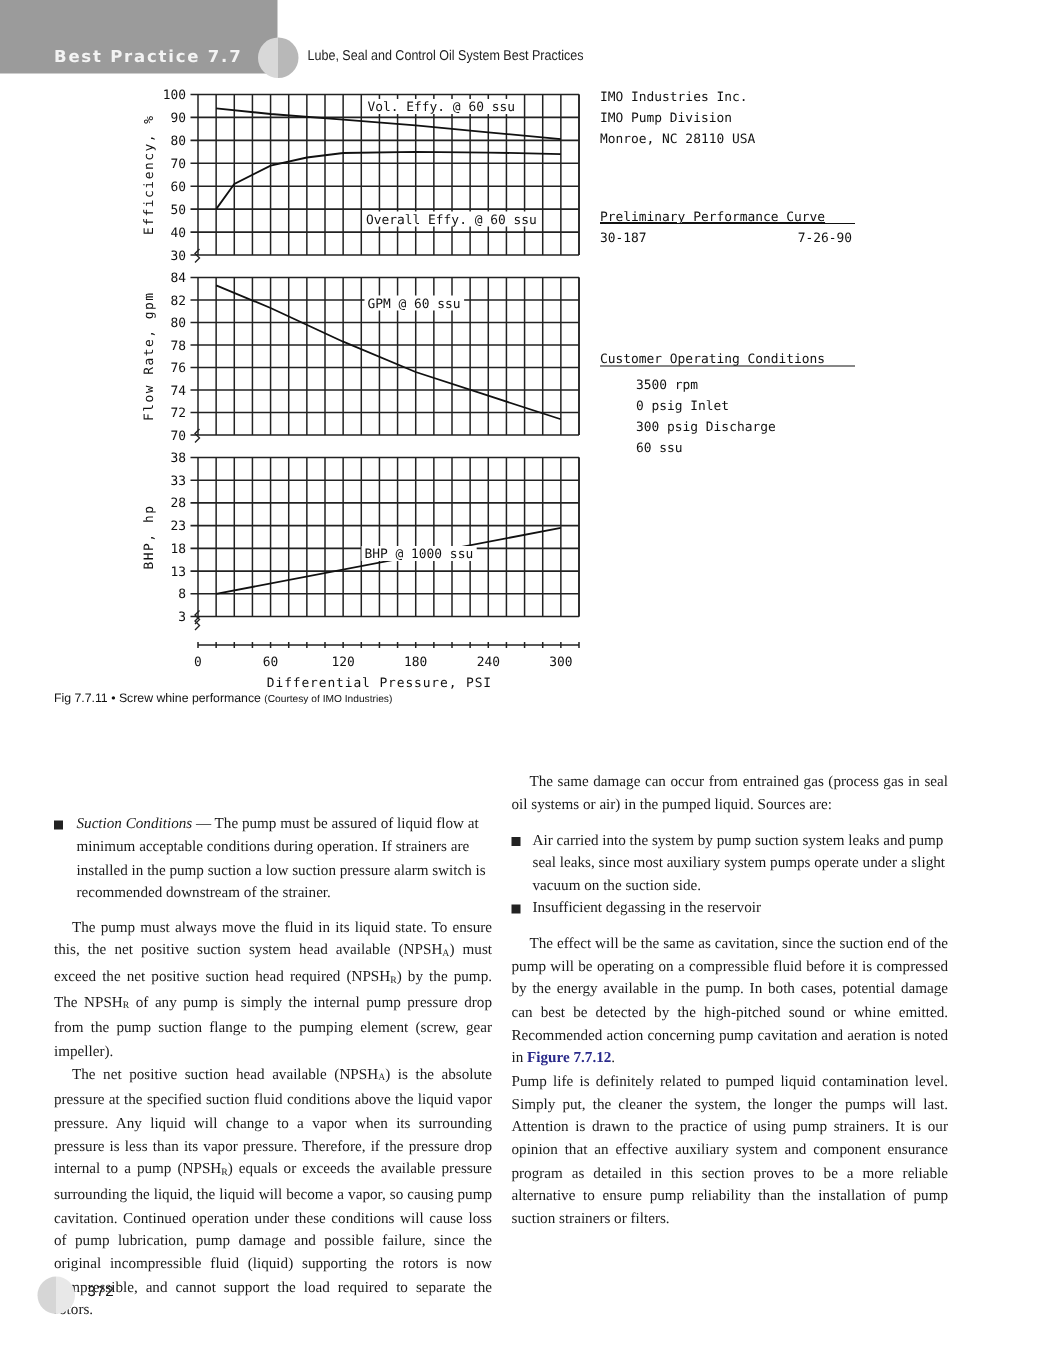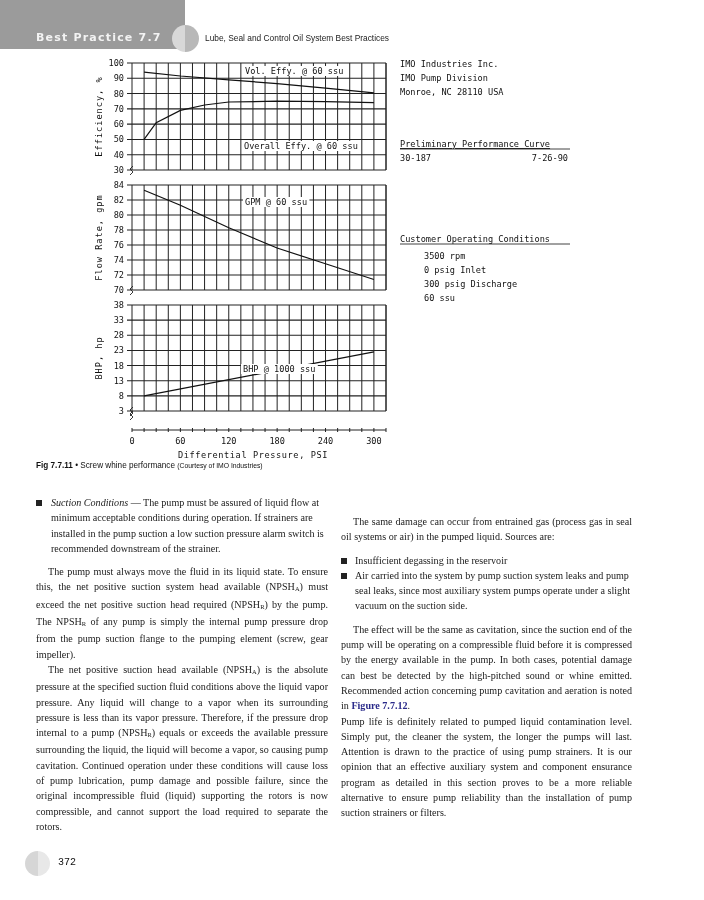--- a/index.html
+++ b/index.html
@@ -4,24 +4,24 @@
 <style>
   html, body { margin: 0; padding: 0; background: #fff; }
   body { width: 704px; height: 900px; position: relative; overflow: hidden; font-family: "Liberation Serif", serif; color: #1a1a1a; }
   .hdr-band { position: absolute; left: 0; top: 0; width: 185px; height: 49px; background: #9b9b9b; }
   .hdr-band-label { position: absolute; left: 36px; top: 31px; font-family: "DejaVu Sans", sans-serif; font-weight: bold; font-size: 11px; letter-spacing: 1.2px; color: #f3f3f3; }
   .hdr-circle { position: absolute; left: 172px; top: 25px; width: 27px; height: 27px; border-radius: 50%; background: linear-gradient(90deg, #d8d8d8 50%, #b8b8b8 50%); }
   .hdr-title { position: absolute; left: 205px; top: 32px; font-family: "Liberation Sans", sans-serif; font-size: 9.5px; transform: scaleX(0.88); transform-origin: left; color: #222; }
   #chart { position: absolute; left: 80px; top: 50px; }
   .chart-text { font-family: "DejaVu Sans Mono", monospace; font-size: 8.6px; fill: #111; }
   .caption { position: absolute; left: 36px; top: 461px; font-family: "Liberation Sans", sans-serif; font-size: 8.2px; color: #111; white-space: nowrap; }
-  .caption b { font-weight: bold; }
+  .caption b { font-weight: normal; }
   .caption .credit { font-size: 6.8px; }
   .col { position: absolute; font-size: 10.1px; line-height: 15.3px; text-align: justify; }
-  .col-left { left: 36px; top: 495px; width: 292px; }
+  .col-left { left: 36px; top: 542px; width: 292px; }
   .col-right { left: 341px; top: 514px; width: 291px; }
   p { margin: 0; }
   .indent { text-indent: 12px; }
   .bullet-item { position: relative; padding-left: 14px; text-align: left; }
   .bullet-item::before { content: ""; position: absolute; left: 0; top: 5px; width: 6px; height: 6px; background: #222; }
   .b-left { padding-left: 15px; text-align: left; }
   .gap { height: 8px; }
   .heading { font-family: "Liberation Sans", sans-serif; font-weight: bold; font-size: 11px; margin: 12px 0 5px 0; }
   .link { color: #2a2a8a; font-weight: bold; }
   sub { font-size: 6.5px; vertical-align: -1px; }
@@ -229,21 +229,21 @@
 <div class="col col-left">
   <p class="bullet-item b-left"><i>Suction Conditions</i><span> — The pump must be assured of liquid flow at minimum acceptable conditions during operation. If strainers are installed in the pump suction a low suction pressure alarm switch is recommended downstream of the strainer.</span></p>
   <div class="gap"></div>
   <p class="indent"><span>The pump must always move the fluid in its liquid state. To ensure this, the net positive suction system head available (NPSH</span><sub>A</sub><span>) must exceed the net positive suction head required (NPSH</span><sub>R</sub><span>) by the pump. The NPSH</span><sub>R</sub><span> of any pump is simply the internal pump pressure drop from the pump suction flange to the pumping element (screw, gear impeller).</span></p>
   <p class="indent"><span>The net positive suction head available (NPSH</span><sub>A</sub><span>) is the absolute pressure at the specified suction fluid conditions above the liquid vapor pressure. Any liquid will change to a vapor when its surrounding pressure is less than its vapor pressure. Therefore, if the pressure drop internal to a pump (NPSH</span><sub>R</sub><span>) equals or exceeds the available pressure surrounding the liquid, the liquid will become a vapor, so causing pump cavitation. Continued operation under these conditions will cause loss of pump lubrication, pump damage and possible failure, since the original incompressible fluid (liquid) supporting the rotors is now compressible, and cannot support the load required to separate the rotors.</span></p>
 </div>
 
 <div class="col col-right">
   <p class="indent">The same damage can occur from entrained gas (process gas in seal oil systems or air) in the pumped liquid. Sources are:</p>
   <div class="gap"></div>
+  <p class="bullet-item">Air carried into the system by pump suction system leaks and pump seal leaks, since most auxiliary system pumps operate under a slight vacuum on the suction side.</p>
   <p class="bullet-item">Insufficient degassing in the reservoir</p>
-  <p class="bullet-item">Air carried into the system by pump suction system leaks and pump seal leaks, since most auxiliary system pumps operate under a slight vacuum on the suction side.</p>
   <div class="gap"></div>
   <p class="indent"><span>The effect will be the same as cavitation, since the suction end of the pump will be operating on a compressible fluid before it is compressed by the energy available in the pump. In both cases, potential damage can best be detected by the high-pitched sound or whine emitted. Recommended action concerning pump cavitation and aeration is noted in </span><span class="link">Figure 7.7.12</span><span>.</span></p>
   <p>Pump life is definitely related to pumped liquid contamination level. Simply put, the cleaner the system, the longer the pumps will last. Attention is drawn to the practice of using pump strainers. It is our opinion that an effective auxiliary system and component ensurance program as detailed in this section proves to be a more reliable alternative to ensure pump reliability than the installation of pump suction strainers or filters.</p>
 </div>
 
 <div class="page-circle"></div>
 <div class="page-num">372</div>
 
 </body></html>

